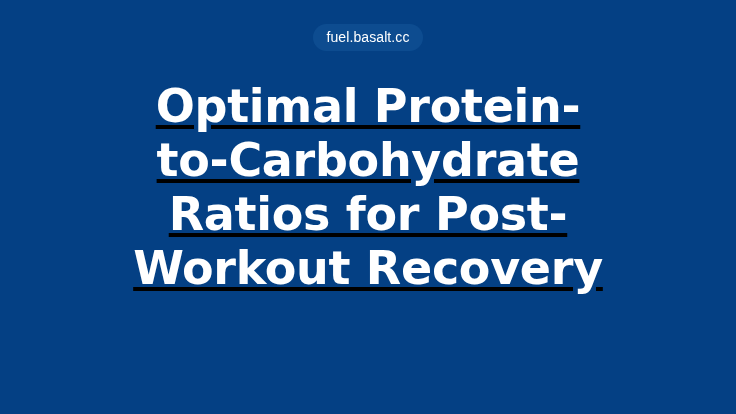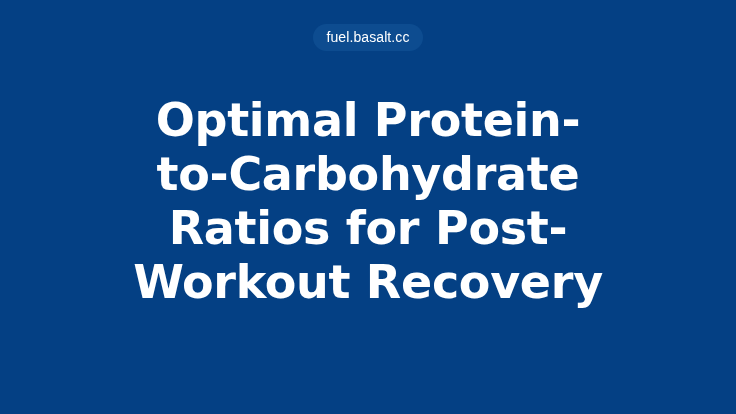--- a/index.html
+++ b/index.html
@@ -19,21 +19,20 @@
     position: relative;
     box-sizing: border-box;
     width: 736px;
     height: 414px;
     background: #044084;
     display: flex;
     flex-direction: column;
     align-items: center;
     justify-content: flex-start;
     padding-top: 24px;
-    gap: 25px;
   }
 
   #domain-badge {
     display: inline-flex;
     align-items: center;
     justify-content: center;
     height: 27px;
     padding: 0 13px;
     border-radius: 14px;
     background: #0d4c90;
@@ -41,23 +40,24 @@
     font-size: 14px;
     font-weight: 400;
     letter-spacing: 0.1px;
     line-height: 27px;
     white-space: nowrap;
     -webkit-font-smoothing: antialiased;
   }
 
   #title-wrap {
     width: 472px;
-    margin-top: 17px;
+    margin-top: 28px;
     display: flex;
     justify-content: center;
+    text-decoration: underline;
   }
 
   #page-title {
     margin: 0;
     width: 472px;
     text-align: center;
     color: #ffffff;
     font-family: "DejaVu Sans", "Liberation Sans", sans-serif;
     font-size: 46px;
     font-weight: 700;

